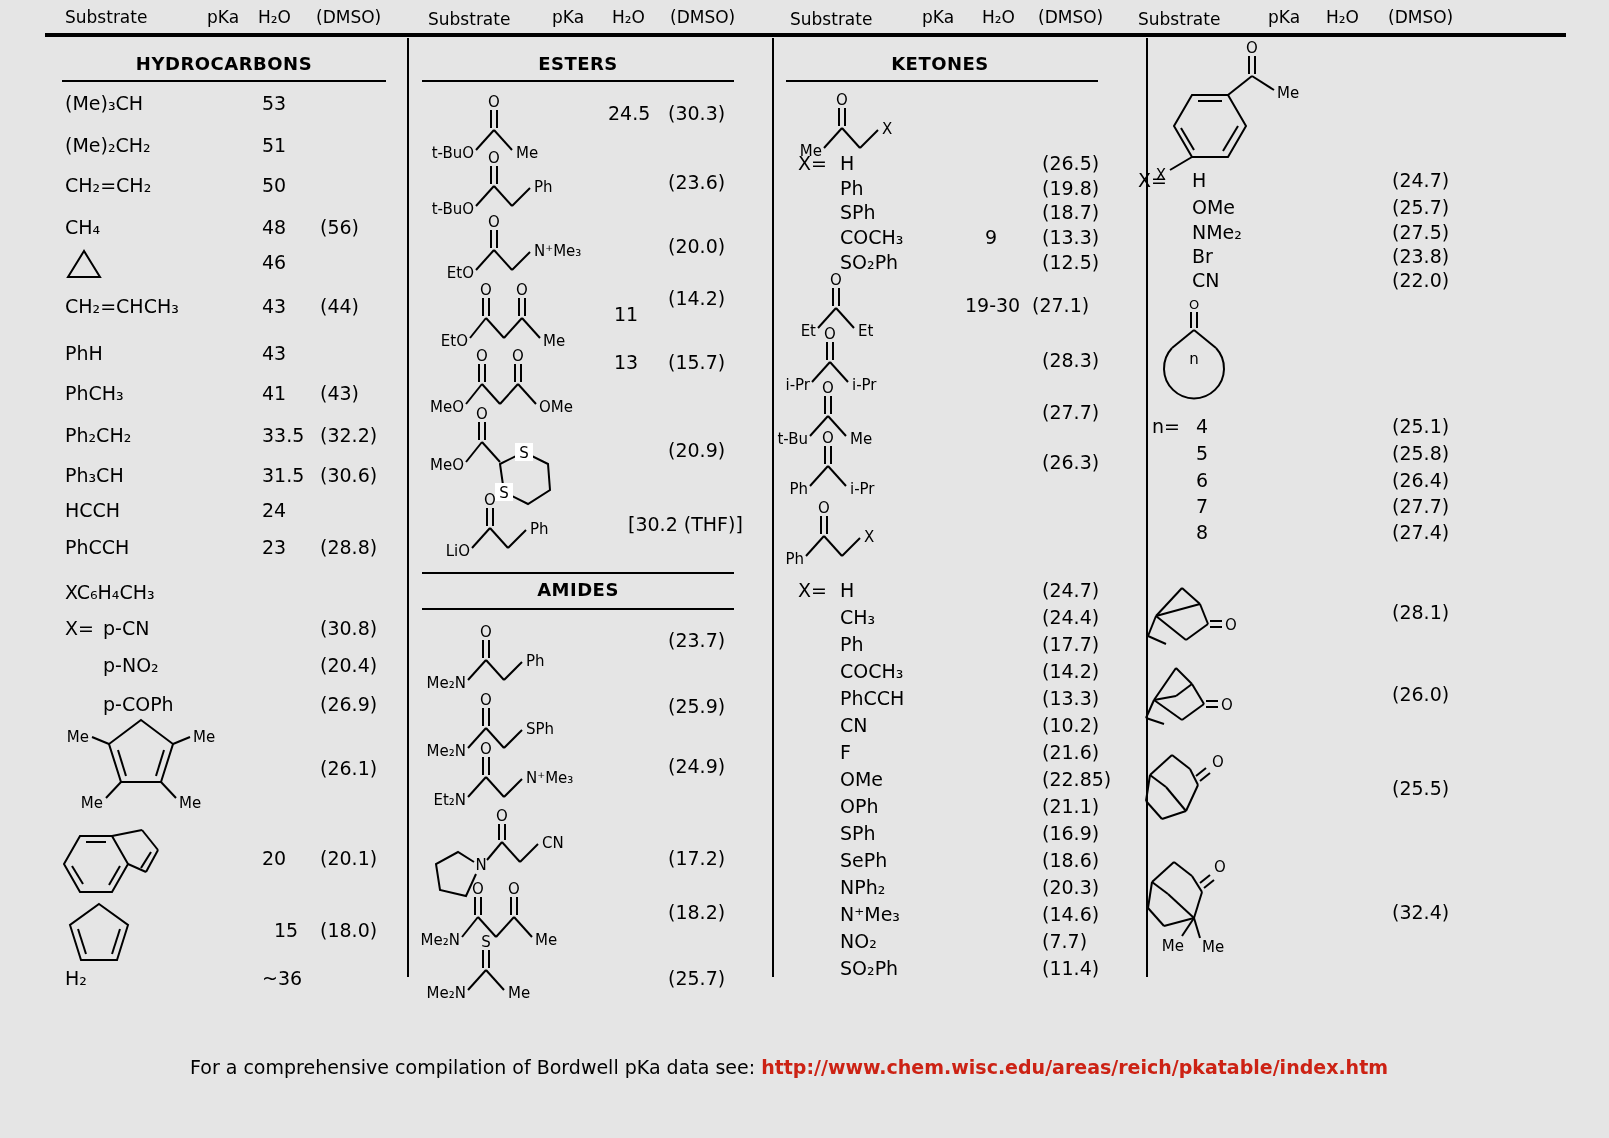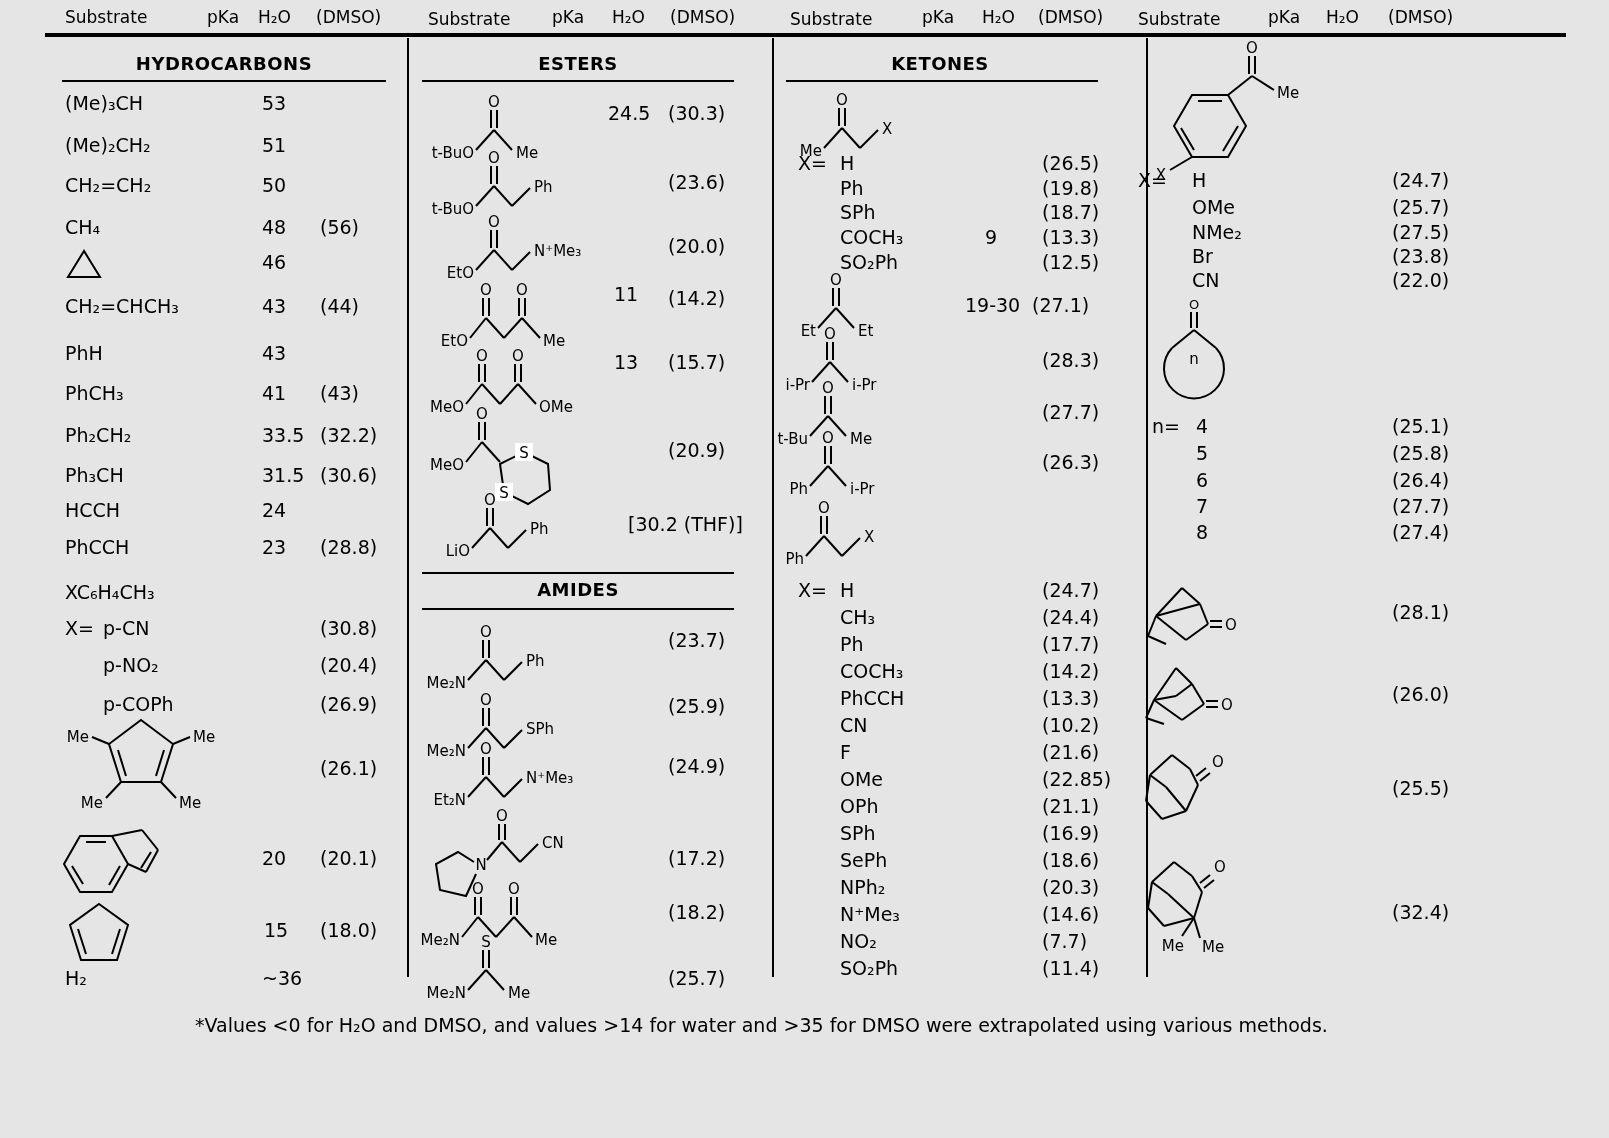--- a/index.html
+++ b/index.html
@@ -124,21 +124,21 @@
     <line x1="93" y1="32" x2="83" y2="48"></line>
   </svg>
   <span class="t" style="left:262px;top:848px">20</span>
   <span class="t" style="left:320px;top:848px">(20.1)</span>
 
   <svg class="st" style="left:64px;top:898px" width="70" height="70">
     <polygon points="35,6 64,27 53,62 17,62 6,27"></polygon>
     <line x1="14" y1="31" x2="22" y2="56"></line>
     <line x1="56" y1="31" x2="48" y2="56"></line>
   </svg>
-  <span class="t" style="left:264px;top:920px">15</span>
+  <span class="t" style="left:274px;top:920px">15</span>
   <span class="t" style="left:320px;top:920px">(18.0)</span>
 
   <span class="t" style="left:65px;top:968px">H₂</span>
   <span class="t" style="left:262px;top:968px">~36</span>
 
   <span class="t ttl" style="left:578px;top:54px">ESTERS</span>
   <div class="rule" style="left:422px;top:80px;width:312px;height:2px"></div>
 
   <svg class="st" style="left:428px;top:94px" width="130" height="72">
     <line x1="48" y1="56" x2="66" y2="36"></line>
@@ -183,21 +183,21 @@
       <line x1="98" y1="36" x2="116" y2="56"></line>
     <line x1="59" y1="34" x2="59" y2="16"></line>
       <line x1="65" y1="34" x2="65" y2="16"></line>
     <line x1="95" y1="34" x2="95" y2="16"></line>
       <line x1="101" y1="34" x2="101" y2="16"></line>
     <text class="end" x="44" y="64">EtO</text>
     <text class="mid" x="62" y="13">O</text>
     <text class="mid" x="98" y="13">O</text>
     <text x="119" y="64">Me</text>
   </svg>
-  <span class="t" style="left:614px;top:284px">11</span>
+  <span class="t" style="left:614px;top:304px">11</span>
   <span class="t" style="left:668px;top:288px">(14.2)</span>
 
   <svg class="st" style="left:420px;top:348px" width="170" height="74">
     <line x1="46" y1="56" x2="62" y2="36"></line>
       <line x1="62" y1="36" x2="80" y2="56"></line>
     <line x1="80" y1="56" x2="98" y2="36"></line>
       <line x1="98" y1="36" x2="116" y2="56"></line>
     <line x1="59" y1="34" x2="59" y2="16"></line>
       <line x1="65" y1="34" x2="65" y2="16"></line>
     <line x1="95" y1="34" x2="95" y2="16"></line>
@@ -538,15 +538,15 @@
     <line x1="66" y1="38" x2="76" y2="30"></line>
       <line x1="62" y1="33" x2="72" y2="25"></line>
     <line x1="56" y1="68" x2="44" y2="86"></line>
       <line x1="56" y1="68" x2="62" y2="88"></line>
     <text class="mid" x="82" y="22">O</text>
     <text class="end" x="46" y="101">Me</text>
     <text x="64" y="102">Me</text>
   </svg>
   <span class="t" style="left:1392px;top:902px">(32.4)</span>
 
-  <span class="ftr" style="left:195px;top:1014px">*Values &lt;0 for H₂O and DMSO, and values &gt;14 for water and &gt;35 for DMSO were extrapolated using various methods.</span>
+  <span class="ftr" style="left:190px;top:1056px"><span>For a comprehensive compilation of Bordwell pKa data see: </span><a href="#" class="red" style="color: rgb(204, 34, 20);">http://www.chem.wisc.edu/areas/reich/pkatable/index.htm</a></span>
 
 </div>
 
 </body></html>

